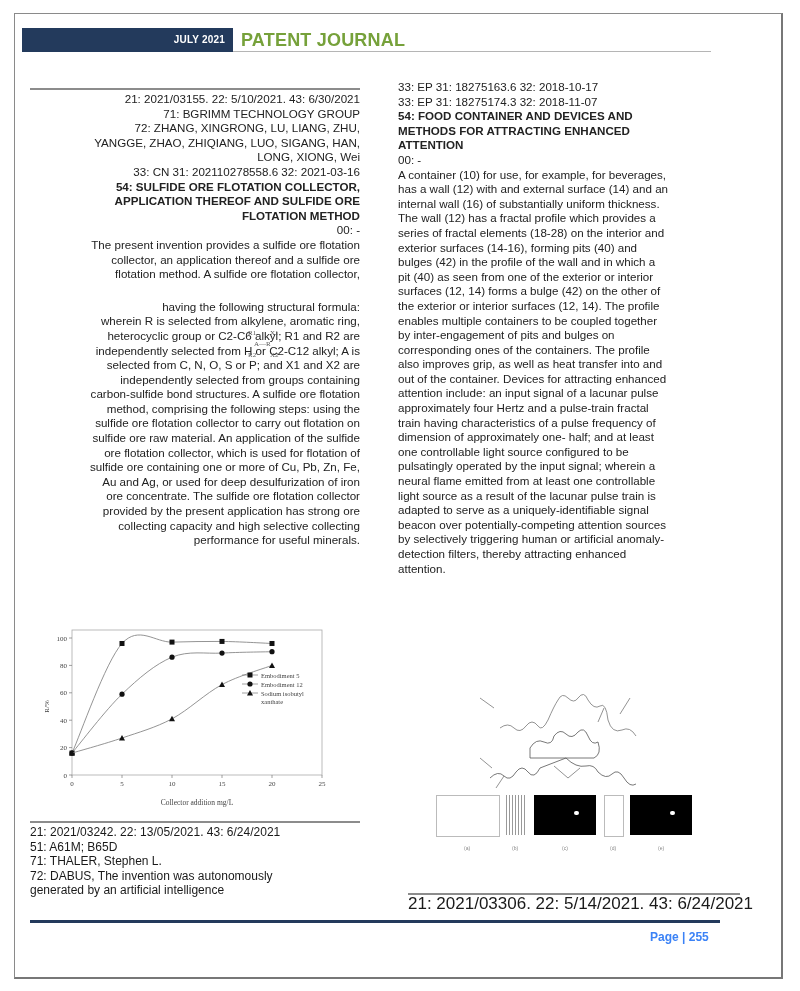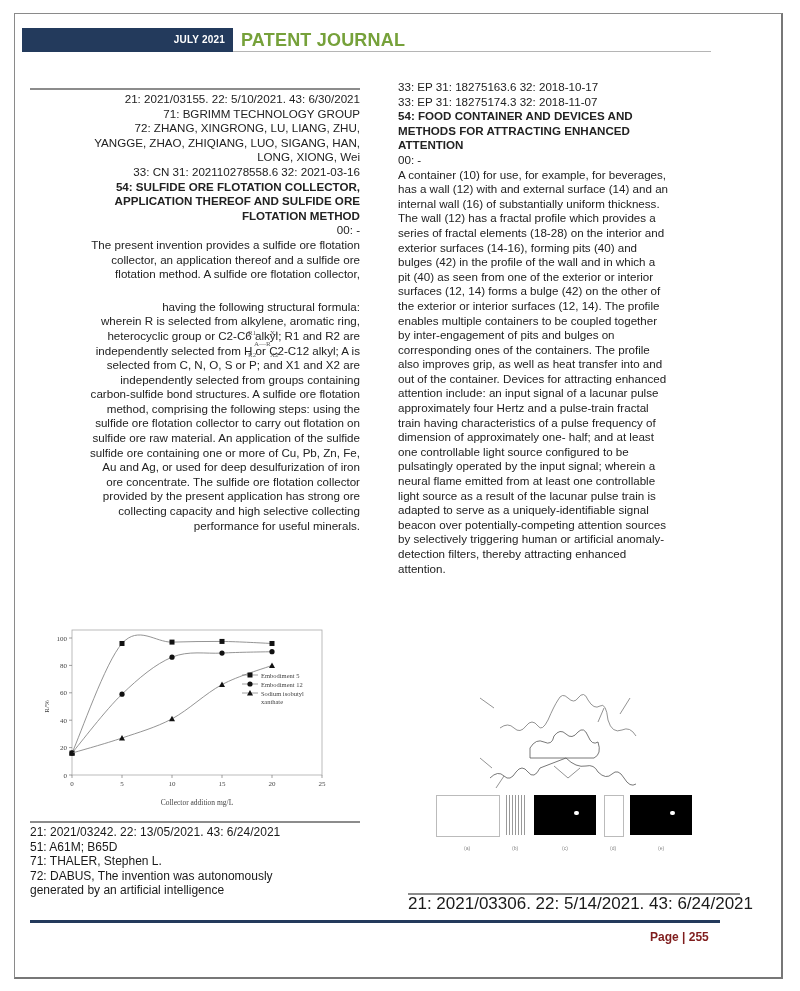--- a/index.html
+++ b/index.html
@@ -25,21 +25,21 @@
   .chart-wrap svg text { font-family: "Liberation Serif", serif; fill: #444; }
 
   .left-bottom { position: absolute; left: 30px; top: 821px; width: 330px; font-size: 12px; line-height: 14.6px; }
 
   
   .fig-area { position: absolute; left: 470px; top: 678px; width: 200px; height: 130px; }
   .strip { position: absolute; left: 436px; top: 795px; width: 260px; height: 60px; }
 
   .right-bottom { position: absolute; left: 408px; top: 893px; width: 332px; font-size: 17px; line-height: 14.6px; }
   .footer-rule { position: absolute; left: 30px; top: 920px; width: 690px; height: 3px; background: #233a5c; }
-  .page-num { position: absolute; left: 650px; top: 930px; font-size: 12px; color: #7f1d1d; font-weight: bold; }
+  .page-num { position: absolute; left: 650px; top: 930px; font-size: 12px; color: #3b82f6; font-weight: bold; }
 </style>
 </head>
 <body>
 
 <div class="page-frame"></div>
 
 <div class="header-bar"></div>
 <div class="header-date">JULY 2021</div>
 <div class="header-title">PATENT JOURNAL</div>
 <div class="header-rule"></div>
@@ -70,20 +70,21 @@
   <div id="e1-absB">
       <div class="line">wherein R is selected from alkylene, aromatic ring,</div>
       <div class="line">heterocyclic group or C2-C6 alkyl; R1 and R2 are</div>
       <div class="line">independently selected from H or C2-C12 alkyl; A is</div>
       <div class="line">selected from C, N, O, S or P; and X1 and X2 are</div>
       <div class="line">independently selected from groups containing</div>
       <div class="line">carbon-sulfide bond structures. A sulfide ore flotation</div>
       <div class="line">method, comprising the following steps: using the</div>
       <div class="line">sulfide ore flotation collector to carry out flotation on</div>
       <div class="line">sulfide ore raw material. An application of the sulfide</div>
+      <div class="line">ore flotation collector, which is used for flotation of</div>
       <div class="line">sulfide ore containing one or more of Cu, Pb, Zn, Fe,</div>
       <div class="line">Au and Ag, or used for deep desulfurization of iron</div>
       <div class="line">ore concentrate. The sulfide ore flotation collector</div>
       <div class="line">provided by the present application has strong ore</div>
       <div class="line">collecting capacity and high selective collecting</div>
       <div class="line">performance for useful minerals.</div>
     </div>
 </div>
 
 <div class="formula">

